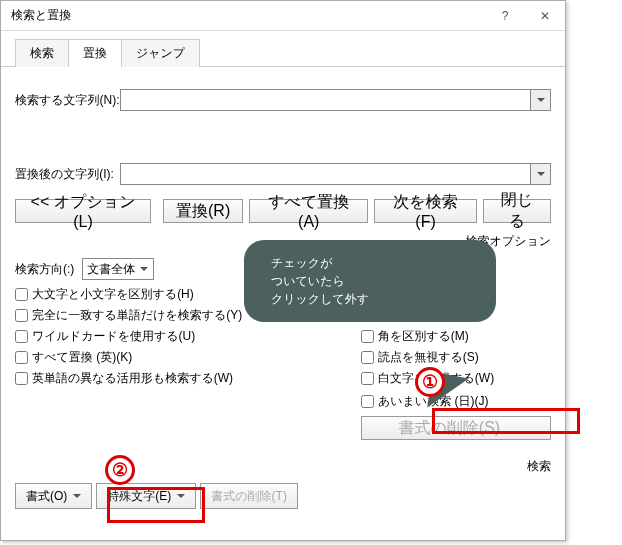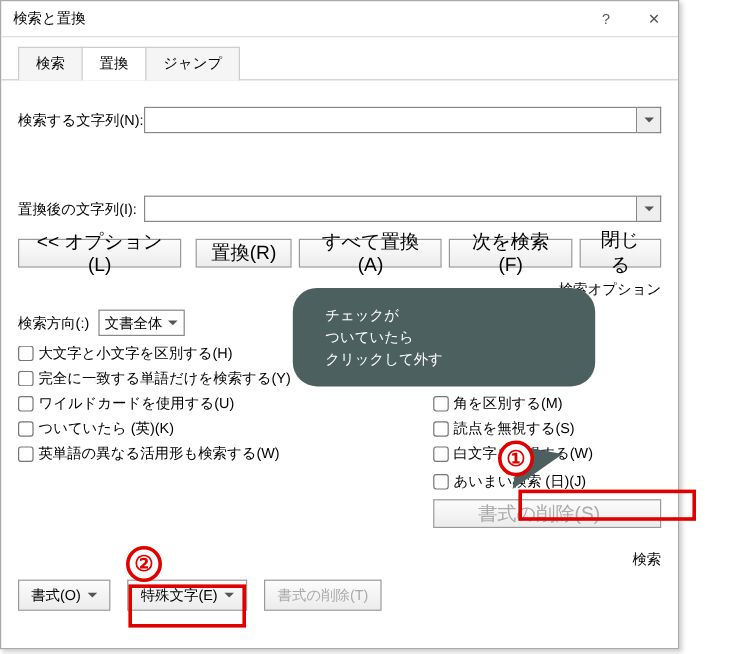--- a/index.html
+++ b/index.html
@@ -24,21 +24,21 @@
 .section { font-size: 12px; margin: 6px 0 8px 0; text-align: right; }
 .optrow { display: flex; align-items: center; margin-bottom: 6px; font-size: 12px; }
 .cb { display: flex; align-items: center; margin-bottom: 4px; font-size: 12px; }
 .cb input { margin-right: 4px; width: 13px; height: 13px; }
 .select { height: 22px; border: 1px solid #888; padding: 0 18px 0 4px; background: #fff; position: relative; display: inline-flex; align-items: center; min-width: 70px; }
 .select::after { content: ""; position: absolute; right: 5px; top: 8px; border: 4px solid transparent; border-top-color: #555; }
 .cols { display: flex; gap: 19px; }
 .cols .left { flex: 1; }
 .cols .right { width: 190px; }
 .bottom { margin-top: 18px; }
-.btnbar { display: flex; gap: 14px; margin-top: 4px; align-items: center; }
+.btnbar { display: flex; gap: 4px; margin-top: 4px; align-items: center; }
 .dropbtn { height: 26px; padding: 0 10px; border: 1px solid #999; background: linear-gradient(#fcfcfc,#ececec); display: inline-flex; align-items: center; font-size: 12px; }
 .dropbtn .arrow { margin-left: 6px; border: 4px solid transparent; border-top-color: #555; position: relative; top: 2px; }
 .disabled { color: #aaa; }
 .callout { position: absolute; left: 244px; top: 240px; width: 252px; background: #4c6060; color: #fff; border-radius: 20px; padding: 14px 27px; font-size: 18px; line-height: 1.5; z-index: 10; }
 .callout-tail { position: absolute; left: 430px; top: 375px; width: 0; height: 0; border: 18px solid transparent; border-top-color: #4c6060; border-left-color: #4c6060; transform: rotate(10deg); z-index: 9; }
 .hlbox1 { position: absolute; left: 432px; top: 408px; width: 148px; height: 26px; border: 3px solid #e00000; z-index: 8; }
 .hlbox2 { position: absolute; left: 107px; top: 487px; width: 98px; height: 36px; border: 3px solid #e00000; z-index: 8; }
 .badge { position: absolute; width: 30px; height: 30px; border: 3px solid #e00000; border-radius: 50%; display: flex; align-items: center; justify-content: center; color: #e00000; font-weight: bold; font-size: 18px; background: #fff; z-index: 11; }
 .badge1 { left: 415px; top: 367px; }
 .badge2 { left: 105px; top: 455px; }
@@ -103,21 +103,21 @@
         <div class="cb">
             <input type="checkbox" style="">
             <span>完全に一致する単語だけを検索する(Y)</span>
           </div>
         <div class="cb">
             <input type="checkbox" style="">
             <span>ワイルドカードを使用する(U)</span>
           </div>
         <div class="cb">
             <input type="checkbox" style="">
-            <span>ついていたら (英)(K)</span>
+            <span>すべて置換 (英)(K)</span>
           </div>
         <div class="cb">
             <input type="checkbox" style="">
             <span>英単語の異なる活用形も検索する(W)</span>
           </div>
       </div>
       <div class="right">
         <div class="cb">
             <input type="checkbox" style="">
             <span>致する(X)</span>

